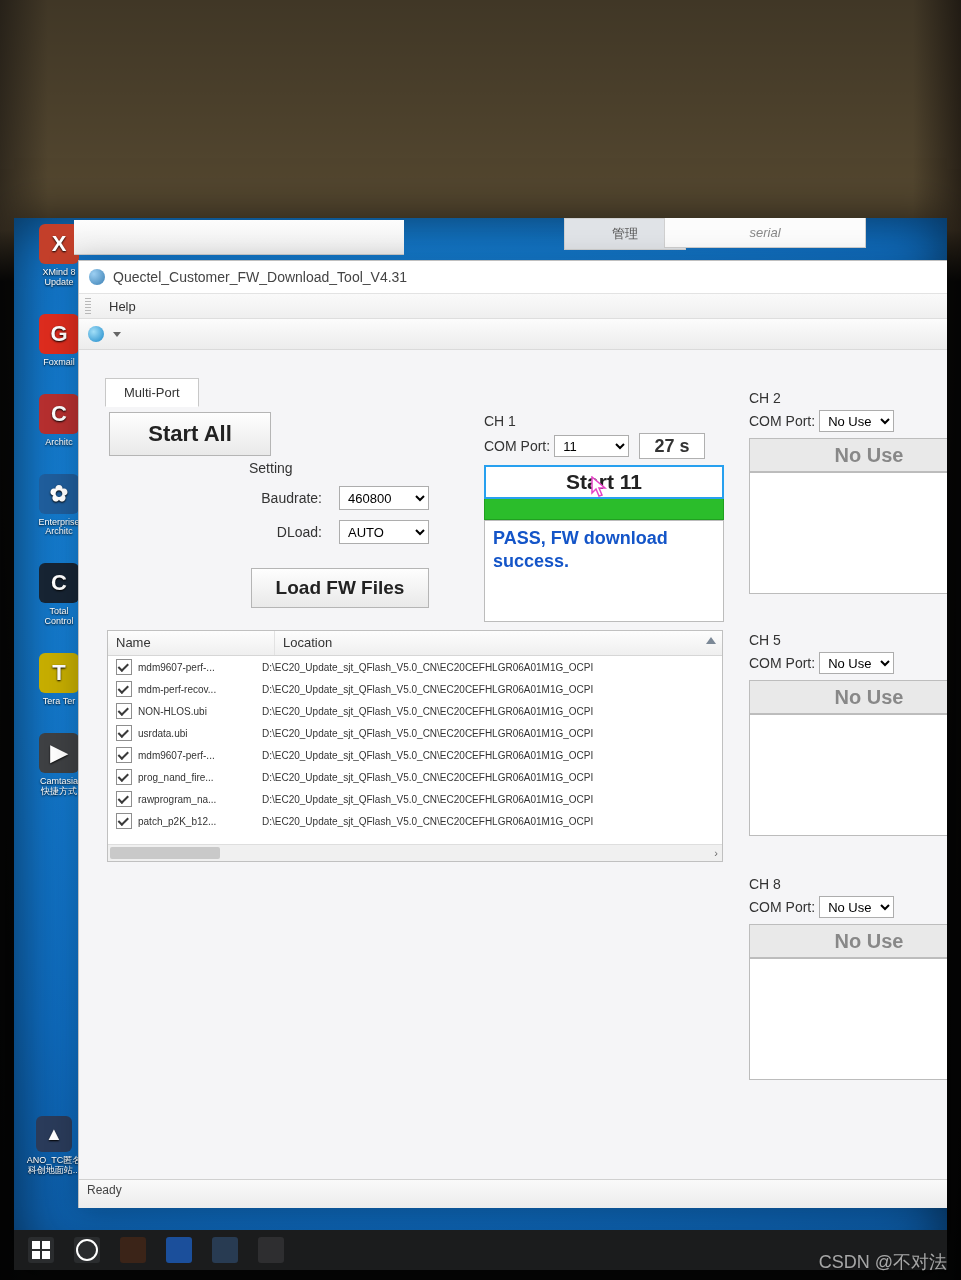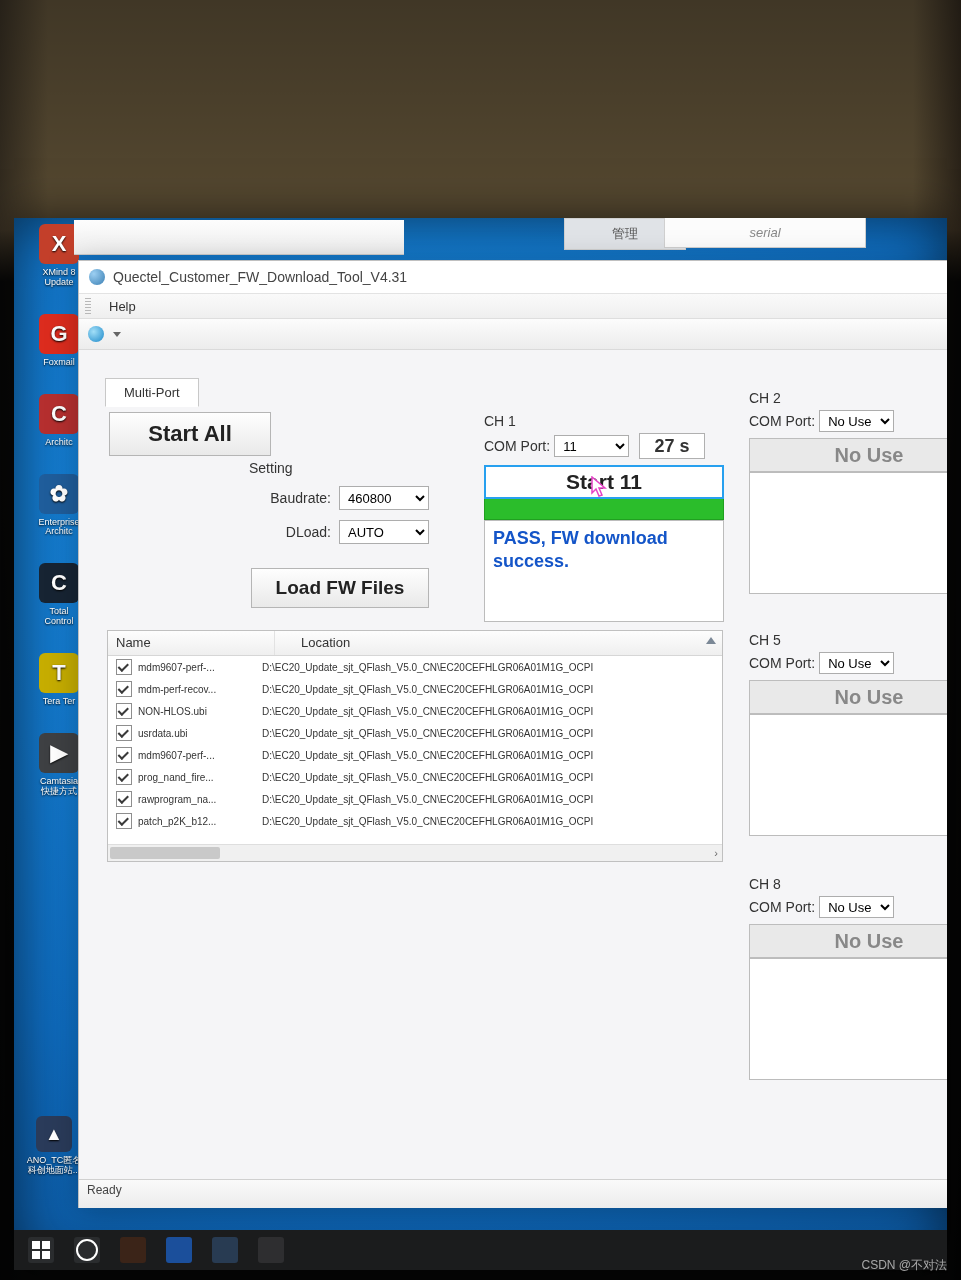--- a/index.html
+++ b/index.html
@@ -247,21 +247,21 @@
     top: 110px;
     width: 180px;
     color: #333;
     font-size: 14px;
   }
   .setting .hdr { margin-bottom: 10px; }
   .setting .row {
     display: flex;
     align-items: center;
     justify-content: flex-end;
-    gap: 8px;
+    gap: 17px;
     margin-bottom: 10px;
   }
   .setting select, .ch select {
     height: 24px;
     border: 1px solid #adadad;
     background: #fff;
     font-family: inherit;
     font-size: 13px;
     padding: 0 4px;
   }
@@ -371,21 +371,20 @@
     flex-direction: column;
   }
   .flh {
     display: flex;
     height: 24px;
     background: linear-gradient(#fdfdfd, #efefef);
     border-bottom: 1px solid #d6d6d6;
     font-size: 13px;
     color: #333;
     position: relative;
-    gap: 18px;
   }
   .flh .col-name { width: 150px; padding: 4px 8px; border-right: 1px solid #e2e2e2; }
   .flh .col-loc { flex: 1; padding: 4px 8px; }
   .flh .up-arrow {
     position: absolute;
     right: 6px;
     top: 6px;
     width: 0; height: 0;
     border-left: 5px solid transparent;
     border-right: 5px solid transparent;
@@ -483,21 +482,21 @@
     font-size: 12px;
     color: #444;
     padding: 3px 8px;
   }
   
   .watermark {
     position: absolute;
     right: 14px;
     bottom: 6px;
     color: rgba(255,255,255,0.62);
-    font-size: 12px;
+    font-size: 18px;
     text-shadow: 0 1px 2px rgba(0,0,0,.4);
   }
 </style>
 </head>
 <body>
 
 <div class="photo-bg"></div>
 
 <div class="screen">
 

